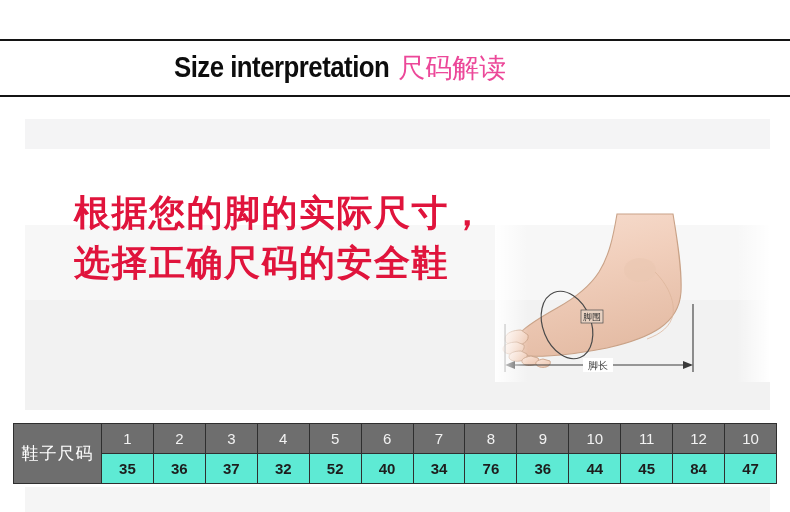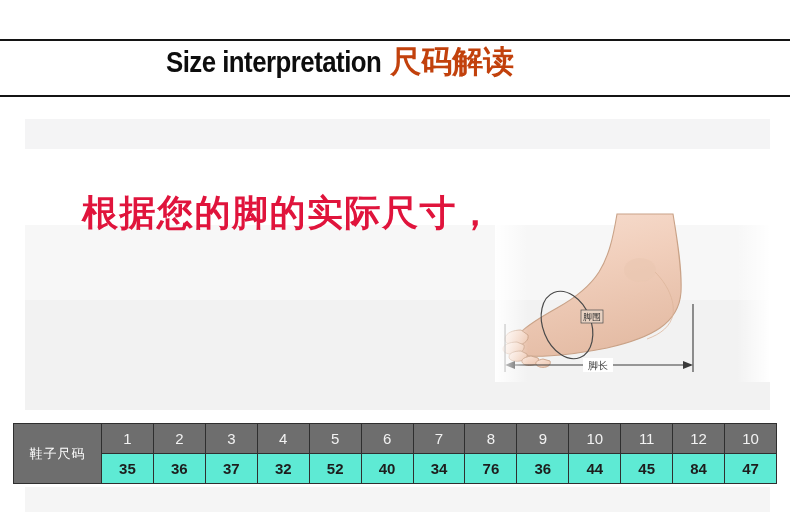--- a/index.html
+++ b/index.html
@@ -30,43 +30,43 @@
   .rule-top    { top: 39px; }
   .rule-bottom { top: 95px; }
 
   .header-band {
     position: absolute;
     left: 0;
     top: 41px;
     width: 680px;
     height: 54px;
     display: flex;
-    align-items: flex-start;
+    align-items: center;
     justify-content: center;
   }
   .title-line {
     display: flex;
     align-items: baseline;
     white-space: nowrap;
   }
   .title-en {
     font-family: "Liberation Sans Narrow", "Liberation Sans", "DejaVu Sans Condensed", sans-serif;
     font-weight: 700;
     font-size: 30px;
     letter-spacing: -0.6px;
     color: #0d0d0d;
     transform: scaleX(0.86);
     transform-origin: left center;
     -webkit-font-smoothing: none;
   }
   .title-zh {
     font-family: "DejaVu Sans", "Liberation Sans", sans-serif;
-    font-weight: 700;
-    font-size: 31px;
-    color: #c2410c;
+    font-weight: 400;
+    font-size: 27px;
+    color: #ec4899;
     margin-left: -26px;
     letter-spacing: 0px;
   }
 
   
   .grey-strip {
     position: absolute;
     left: 25px;
     top: 119px;
     width: 745px;
@@ -96,21 +96,21 @@
     left: 25px;
     top: 150px;
     width: 745px;
     height: 110px;
     background: #f2f2f2;
   }
 
   
   .headline {
     position: absolute;
-    left: 82px;
+    left: 74px;
     top: 38px;
     color: #e0143c;
     font-family: "DejaVu Sans", "Liberation Sans", sans-serif;
     font-weight: 700;
     font-size: 36px;
     line-height: 50px;
     letter-spacing: 1.5px;
     white-space: nowrap;
   }
   .headline .ln { display: block; }
@@ -138,21 +138,21 @@
     border: 1px solid #2f2f2f;
     text-align: center;
     font-family: "Liberation Sans", "DejaVu Sans", sans-serif;
     height: 30px;
     padding: 0;
   }
   .size-table .rowlabel {
     width: 88px;
     background: #6e6e6e;
     color: #ffffff;
-    font-size: 13px;
+    font-size: 17px;
     font-weight: 400;
     letter-spacing: 1px;
     font-family: "DejaVu Sans", "Liberation Sans", sans-serif;
   }
   .size-table .hdr {
     background: #6e6e6e;
     color: #f2f2f2;
     font-size: 15px;
     font-weight: 400;
   }
@@ -189,20 +189,21 @@
 
   <div class="grey-strip"></div>
 
   <div class="content">
 
     <div class="panel-tint"></div>
     <div class="panel-tint-2"></div>
 
     <div class="headline">
       <span class="ln">根据您的脚的实际尺寸，</span>
+      <span class="ln">选择正确尺码的安全鞋</span>
     </div>
 
     <div class="foot-figure">
       <svg width="275" height="170" viewBox="0 0 275 170" xmlns="http://www.w3.org/2000/svg">
         <defs>
           <linearGradient id="skin" x1="0" y1="0" x2="0.3" y2="1">
             <stop offset="0%" stop-color="#f7ded0"></stop>
             <stop offset="45%" stop-color="#f1cfbc"></stop>
             <stop offset="100%" stop-color="#e5bda6"></stop>
           </linearGradient>

